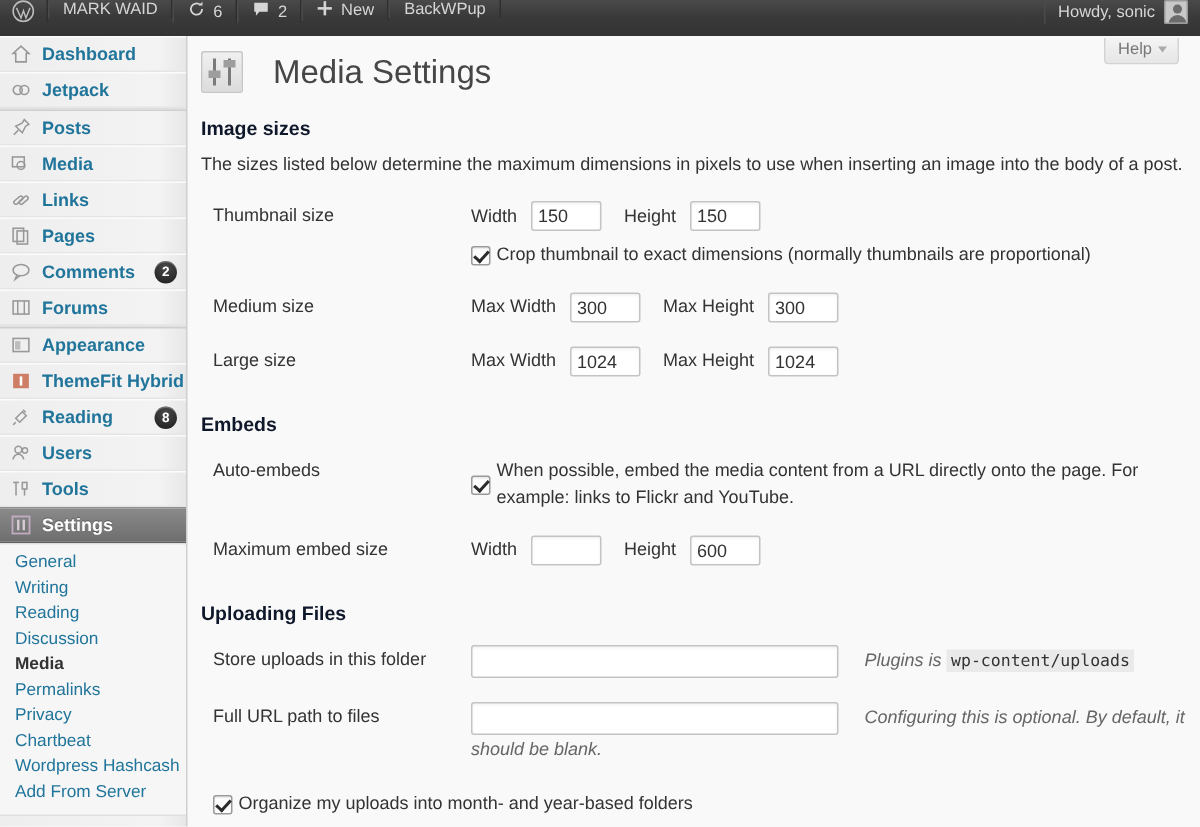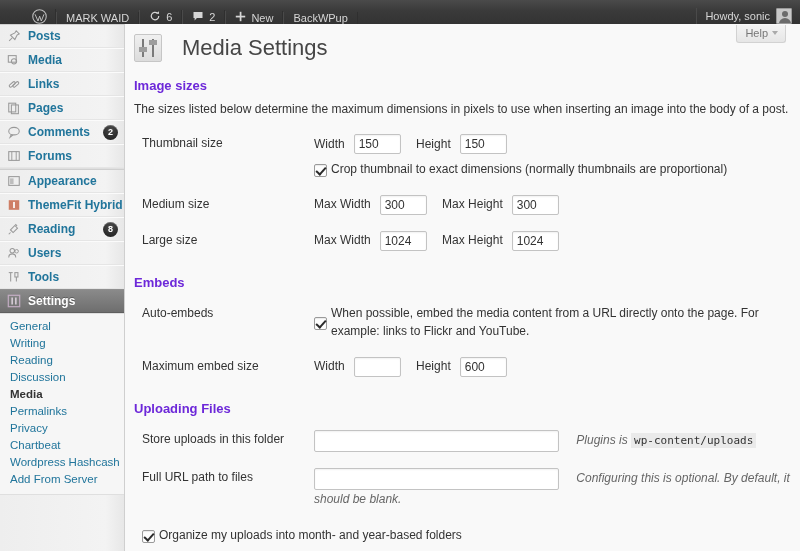--- a/index.html
+++ b/index.html
@@ -11,25 +11,24 @@
     font-family: "Liberation Sans", sans-serif;
     -webkit-font-smoothing: antialiased;
   }
 
   
   #adminbar {
     position: absolute; top: 0; left: 0;
     width: 800px; height: 24px;
     background: #3c3c3c;
     background: linear-gradient(to bottom, #4a4a4a 0%, #3a3a3a 45%, #333333 100%);
-    display: flex; align-items: flex-end;
+    display: flex; align-items: flex-start;
     font-size: 11px;
     color: #d6d6d6;
     z-index: 50;
-    padding-left: 24px;
   }
   .ab-item {
     display: flex; align-items: center;
     padding: 0 9px;
     color: #d6d6d6;
     white-space: nowrap;
     border-right: 1px solid #2f2f2f;
     border-left: 1px solid #4a4a4a;
     gap: 5px;
     cursor: pointer;
@@ -188,21 +187,21 @@
     font-size: 22px;
     font-weight: normal;
     color: #464646;
     line-height: 1.2;
   }
 
   h3.section {
     margin: 16px 0 0 8px;
     font-size: 13px;
     font-weight: bold;
-    color: #6d28d9;
+    color: #0f172a;
   }
   p.intro {
     margin: 9px 0 10px 8px;
     font-size: 12px;
     color: #333;
   }
 
   table.form-table {
     border-collapse: collapse;
     margin-left: 8px;
@@ -336,20 +335,39 @@
   </div>
   <div class="ab-spacer"></div>
   <div class="ab-right">
     <span>Howdy, sonic</span>
     <span class="ab-avatar"></span>
   </div>
 </div>
 
 <div id="sidebar">
 
+  <div class="menu-group">
+    <div class="menu-item">
+      <span class="mi-icon">
+        <svg width="14" height="14" viewBox="0 0 16 16" aria-hidden="true">
+          <path d="M8 2 L14 7.5 H12 V14 H4 V7.5 H2 Z" fill="none" stroke="#8a8a8a" stroke-width="1.2"></path>
+        </svg>
+      </span>
+      <span class="mi-label">Dashboard</span>
+    </div>
+    <div class="menu-item">
+      <span class="mi-icon">
+        <svg width="14" height="14" viewBox="0 0 16 16" aria-hidden="true">
+          <circle cx="5.5" cy="8" r="3.4" fill="none" stroke="#8a8a8a" stroke-width="1.2"></circle>
+          <circle cx="10.5" cy="8" r="3.4" fill="none" stroke="#8a8a8a" stroke-width="1.2"></circle>
+        </svg>
+      </span>
+      <span class="mi-label">Jetpack</span>
+    </div>
+  </div>
 
   <div class="menu-group">
     <div class="menu-item sep-top">
       <span class="mi-icon">
         <svg width="14" height="14" viewBox="0 0 16 16" aria-hidden="true">
           <path d="M10.5 2 L14 5.5 L11.5 7 L9 12 L4 7 L9 4.5 Z" fill="none" stroke="#8a8a8a" stroke-width="1.2"></path>
           <line x1="6" y1="10" x2="2.5" y2="13.5" stroke="#8a8a8a" stroke-width="1.2"></line>
         </svg>
       </span>
       <span class="mi-label">Posts</span>

